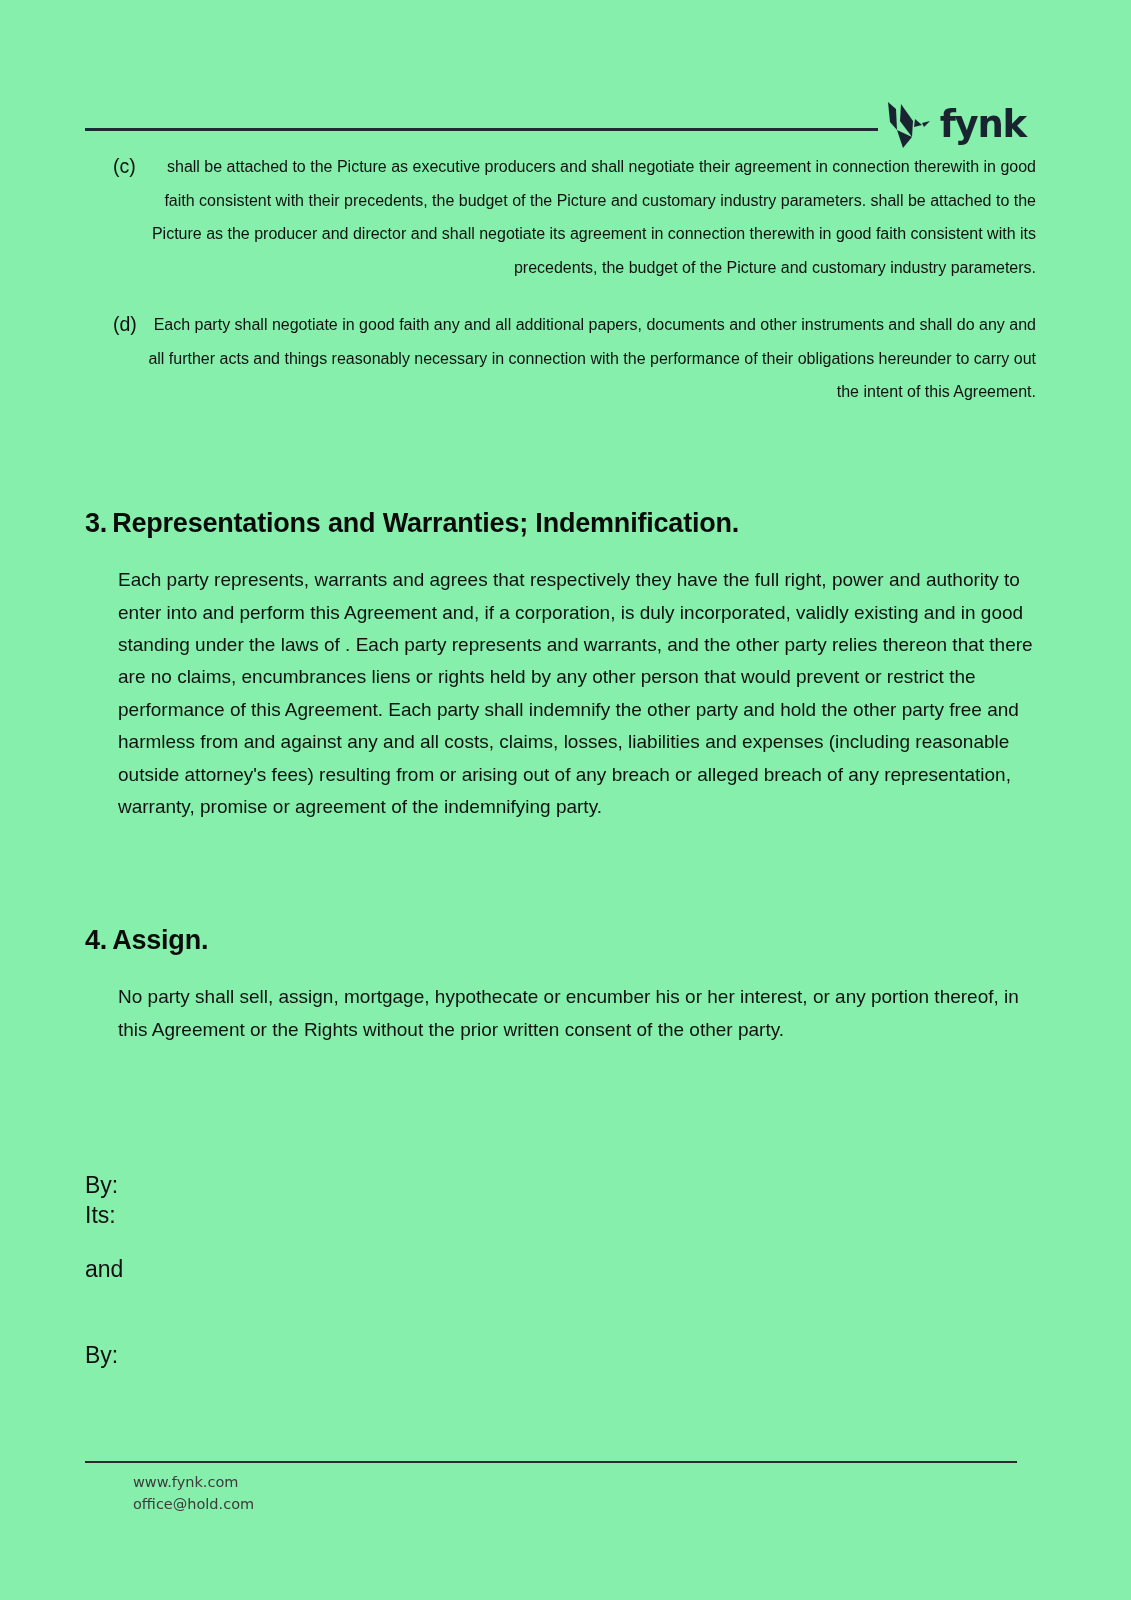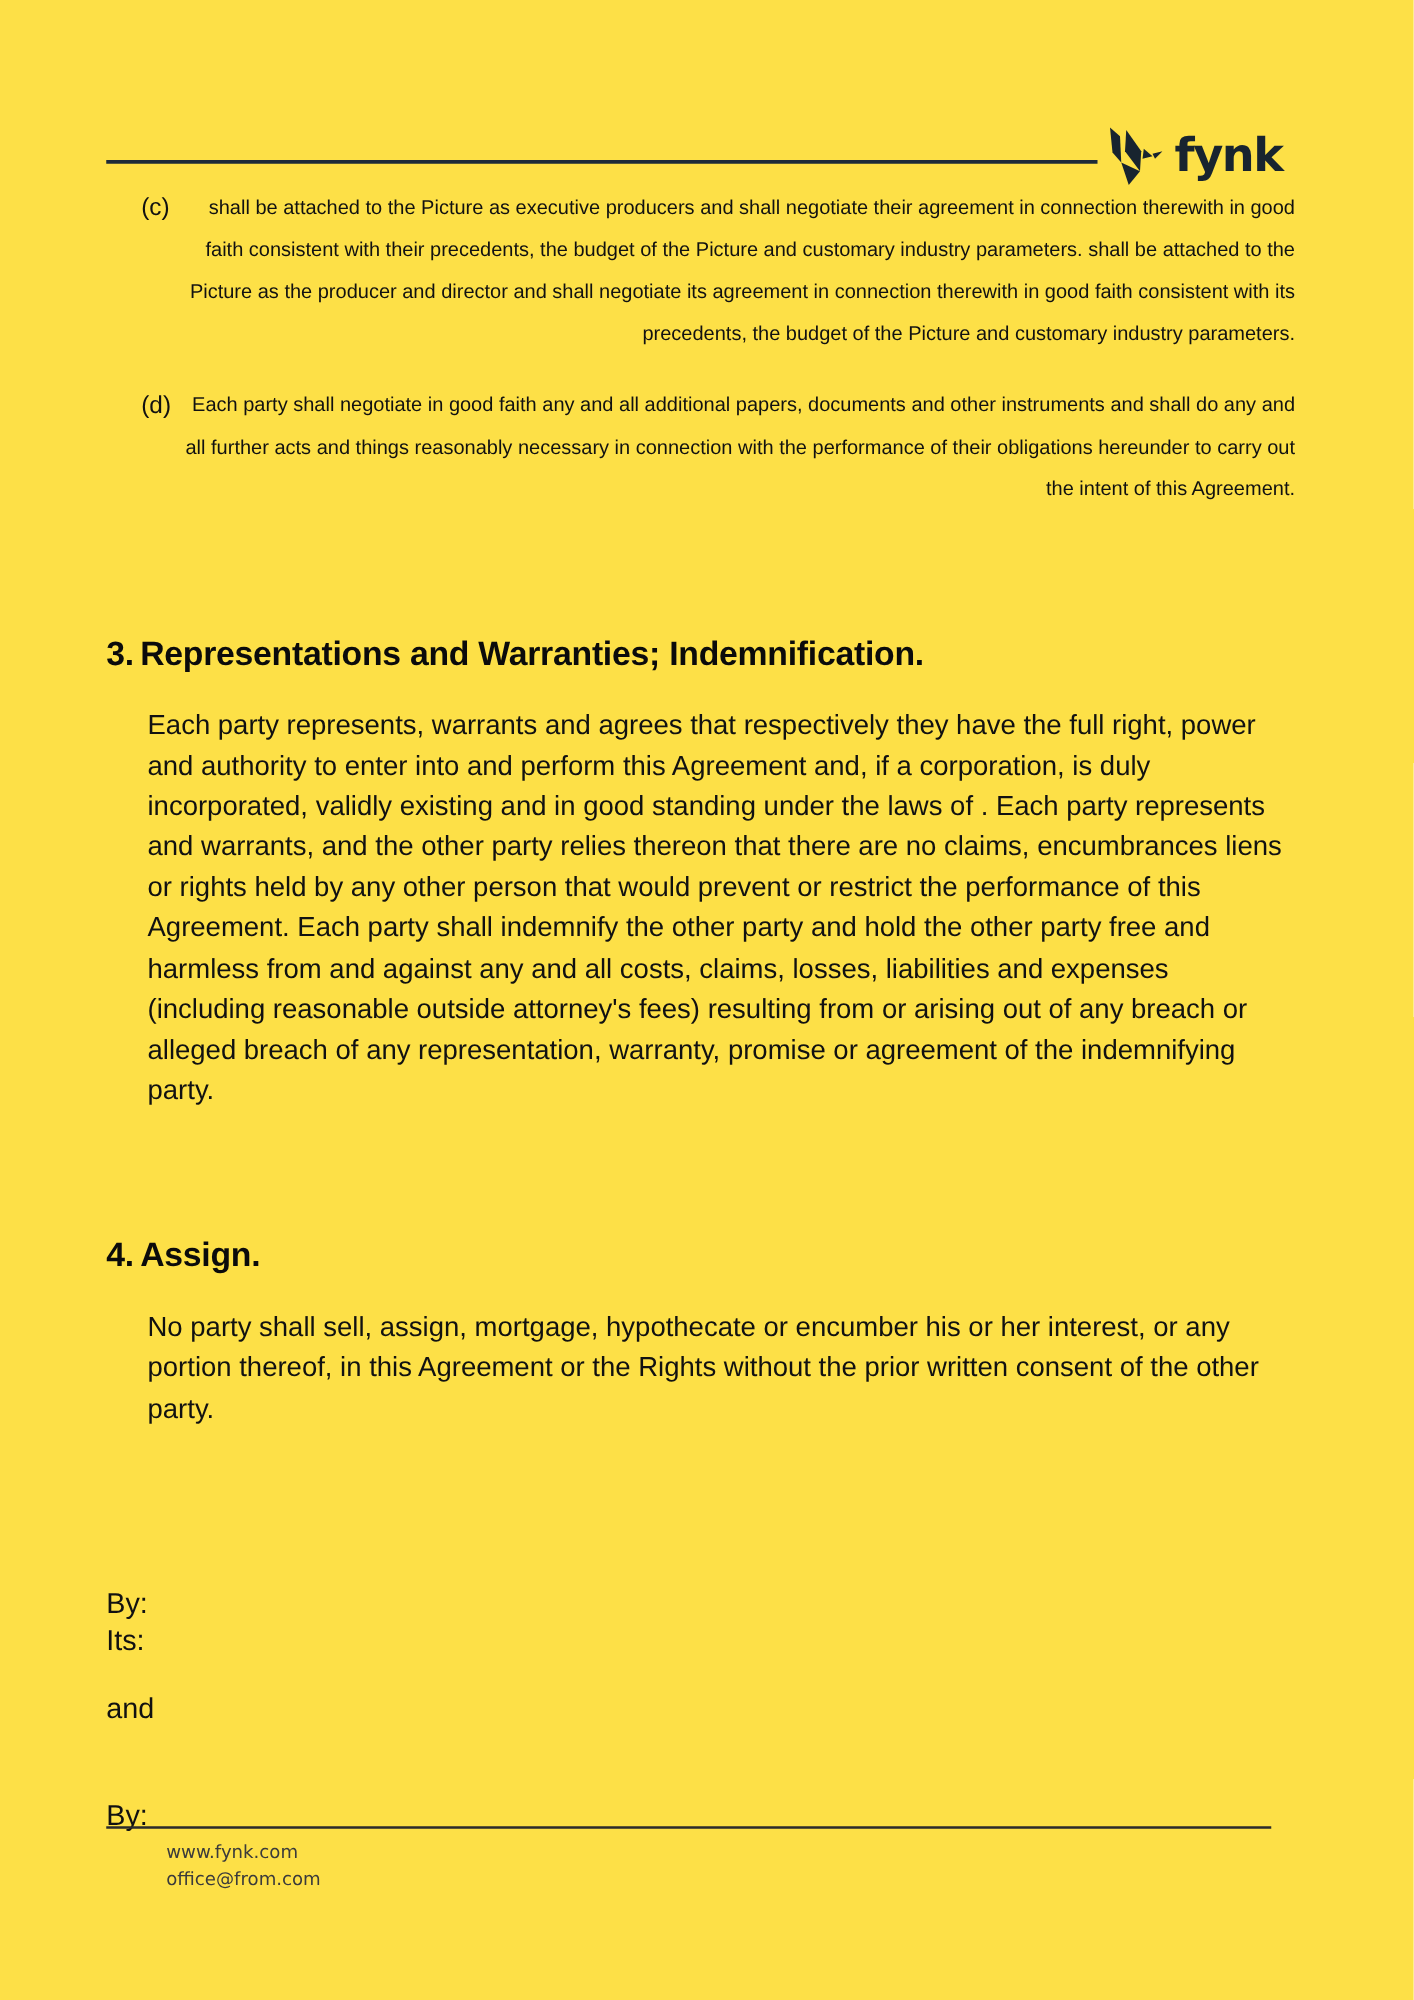--- a/index.html
+++ b/index.html
@@ -9,21 +9,21 @@
   }
   body {
     font-family: "Liberation Sans", sans-serif;
     color: #111111;
     -webkit-font-smoothing: antialiased;
   }
   .page {
     position: relative;
     width: 1131px;
     height: 1600px;
-    background: #fde047;
+    background: #86efac;
     box-sizing: border-box;
     overflow: hidden;
   }
 
   
   .header {
     position: absolute;
     left: 0;
     top: 0;
     width: 1131px;
@@ -99,21 +99,21 @@
     line-height: 1.25;
     margin-top: 44px;
   }
   .heading-num {
     margin-right: 5px;
   }
 
   .body-para {
     padding-left: 118px;
     padding-right: 98px;
-    font-size: 22px;
+    font-size: 19px;
     line-height: 32.4px;
     color: #111111;
     text-align: left;
   }
 
   .flush-para {
     padding-left: 85px;
     padding-right: 98px;
     font-size: 19.5px;
     line-height: 32.4px;
@@ -226,16 +226,16 @@
     <div class="sp-40"></div>
     <div class="sp-16"></div>
 
     <div class="sig-line">By:</div>
 
   </div>
 
   <div class="footer-rule"></div>
   <div class="footer-text">
     <div>www.fynk.com</div>
-    <div>office@from.com</div>
+    <div>office@hold.com</div>
   </div>
 
 </div>
 
 </body></html>

